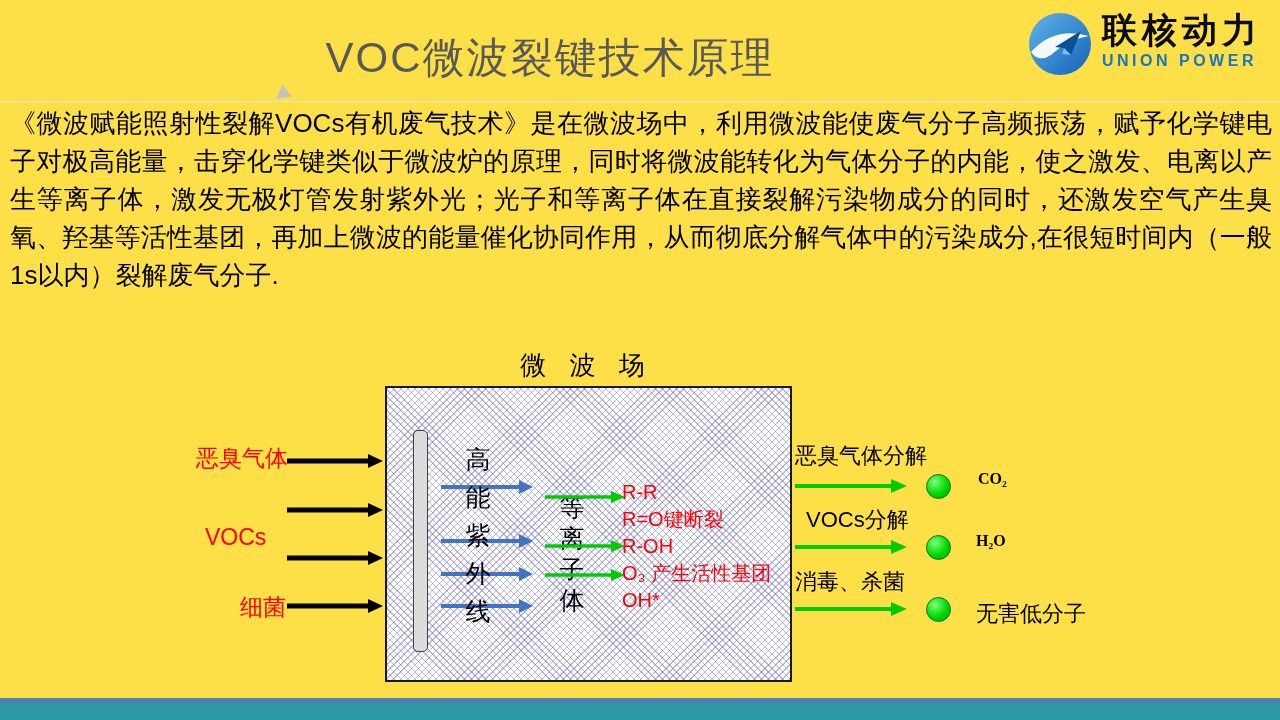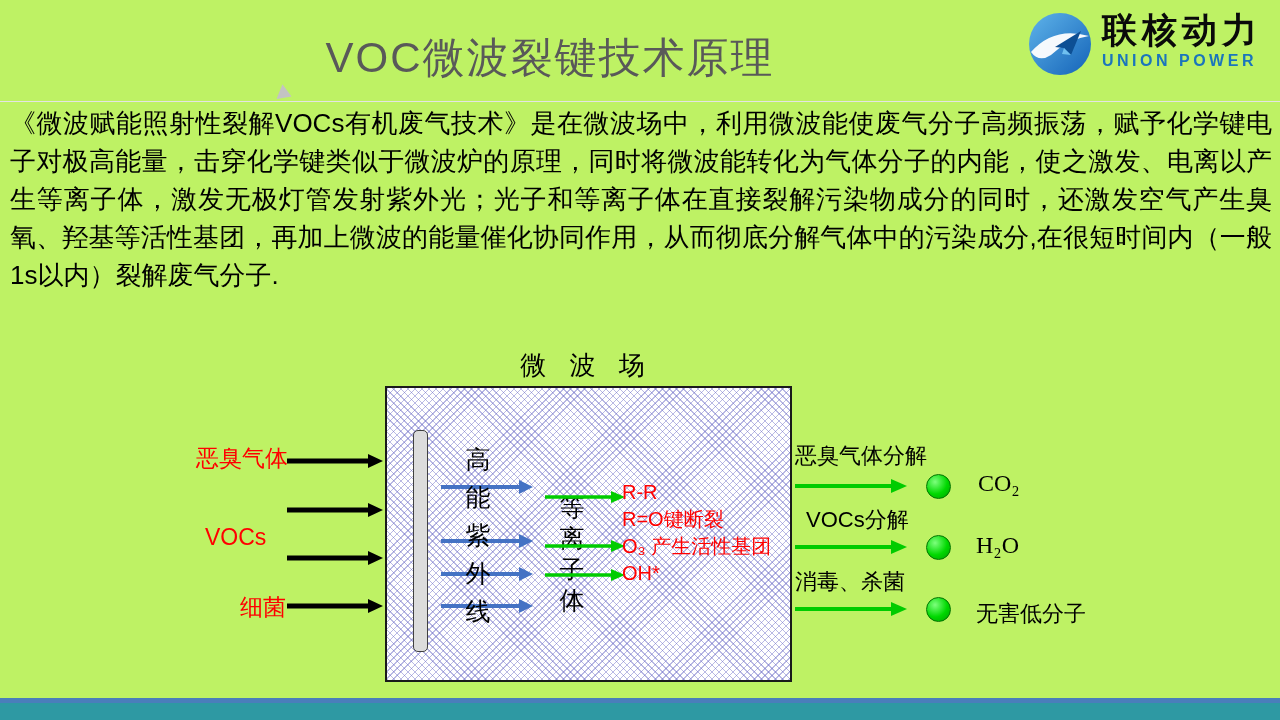--- a/index.html
+++ b/index.html
@@ -1,16 +1,16 @@
 <!DOCTYPE html>
 <html><head>
 <meta charset="utf-8">
 <style>
   html,body{margin:0;padding:0;background:#888;}
-  .slide{position:relative;width:1280px;height:720px;background:#bef264;overflow:hidden;
+  .slide{position:relative;width:1280px;height:720px;background:#fde047;overflow:hidden;
          font-family:"Liberation Sans",sans-serif;margin:0 auto;}
 
   
   .title{position:absolute;left:240px;top:30px;width:620px;text-align:center;
          font-size:42px;color:#595959;letter-spacing:2px;font-weight:400;}
   .tri{position:absolute;left:279px;top:86px;width:0;height:0;
        border-top:8px solid transparent;border-bottom:8px solid transparent;
        border-left:13px solid #c3c3c3;transform:rotate(22deg);}
   .divider{position:absolute;left:0;top:101px;width:1280px;height:1px;background:#e4e4e4;}
 
@@ -41,21 +41,21 @@
   .out-label{position:absolute;font-size:22px;color:#000;font-weight:400;white-space:nowrap;}
 
   .reactions{position:absolute;left:622px;top:479px;font-size:20px;line-height:27px;
              color:#FF0000;font-weight:500;white-space:nowrap;}
 
   .arr{position:absolute;}
 
   .dot{position:absolute;width:23px;height:23px;border-radius:50%;
        background:radial-gradient(circle at 35% 30%, #7dff7d, #00d800 55%, #00a000 100%);
        border:1px solid #007400;}
-  .chem{position:absolute;font-family:"Liberation Serif",serif;font-size:24px;color:#000;white-space:nowrap;}
+  .chem{position:absolute;font-family:"Liberation Serif",serif;font-size:16px;color:#000;white-space:nowrap;font-weight:bold;}
   .prod-cn{position:absolute;font-size:22px;color:#000;font-weight:500;white-space:nowrap;margin-left:20px;}
 
   .bar-blue{position:absolute;left:0;top:698px;width:1280px;height:5px;background:#4A7EBB;}
   .bar-teal{position:absolute;left:0;top:703px;width:1280px;height:17px;background:#2E99A3;}
 </style>
 </head>
 <body>
 
 <div class="slide">
 
@@ -138,20 +138,21 @@
       <polygon points="66,1 80,7 66,13" fill="#00CC00"></polygon>
     </svg>
   <svg class="arr" style="left:545px;top:568px;" width="80" height="14">
       <line x1="0" y1="7" x2="66" y2="7" stroke="#00CC00" stroke-width="3.5"></line>
       <polygon points="66,1 80,7 66,13" fill="#00CC00"></polygon>
     </svg>
 
   <div class="reactions">
     <div>R-R</div>
     <div>R=O键断裂</div>
+    <div>R-OH</div>
     <div>O₃ 产生活性基团</div>
     <div>OH*</div>
   </div>
 
   <div class="out-label" style="left:795px;top:441px;">恶臭气体分解</div>
   <div class="out-label" style="left:806px;top:505px;">VOCs分解</div>
   <div class="out-label" style="left:795px;top:567px;">消毒、杀菌</div>
 
   <svg class="arr" style="left:795px;top:478px;" width="112" height="16">
       <line x1="0" y1="8" x2="96" y2="8" stroke="#00CC00" stroke-width="4"></line>

